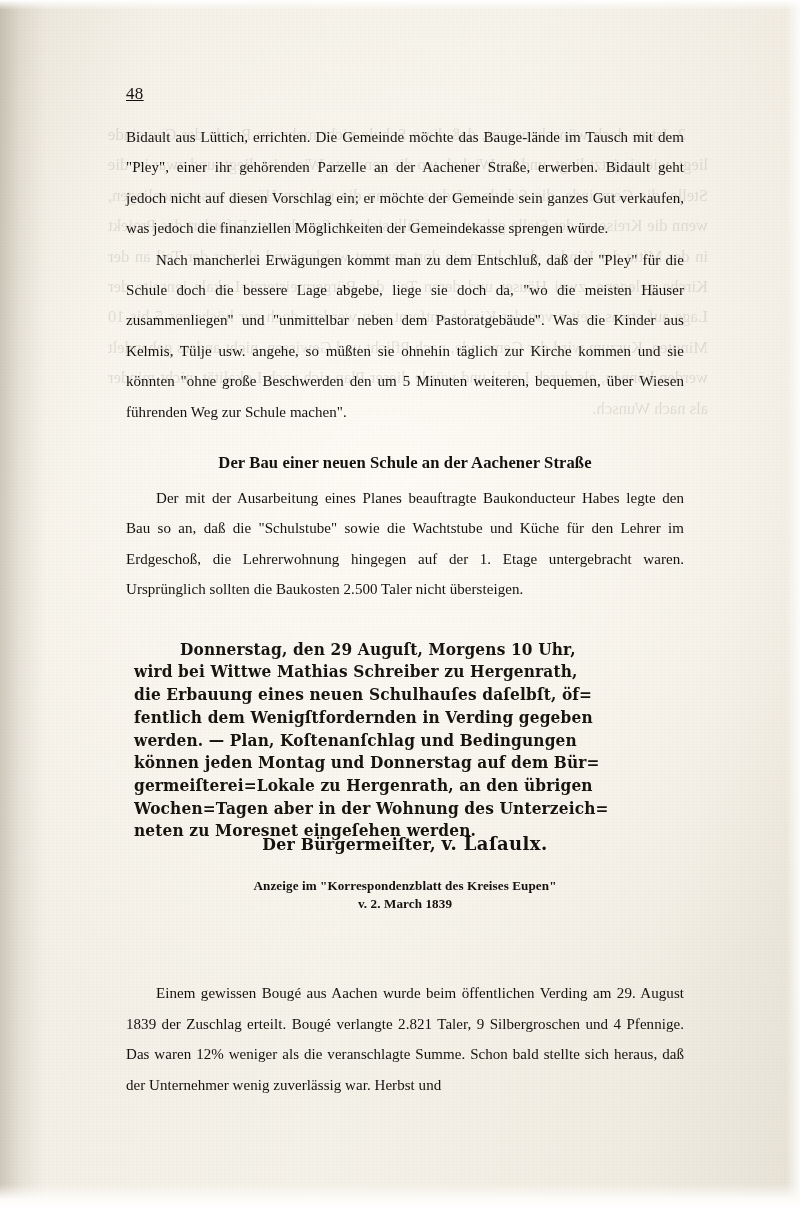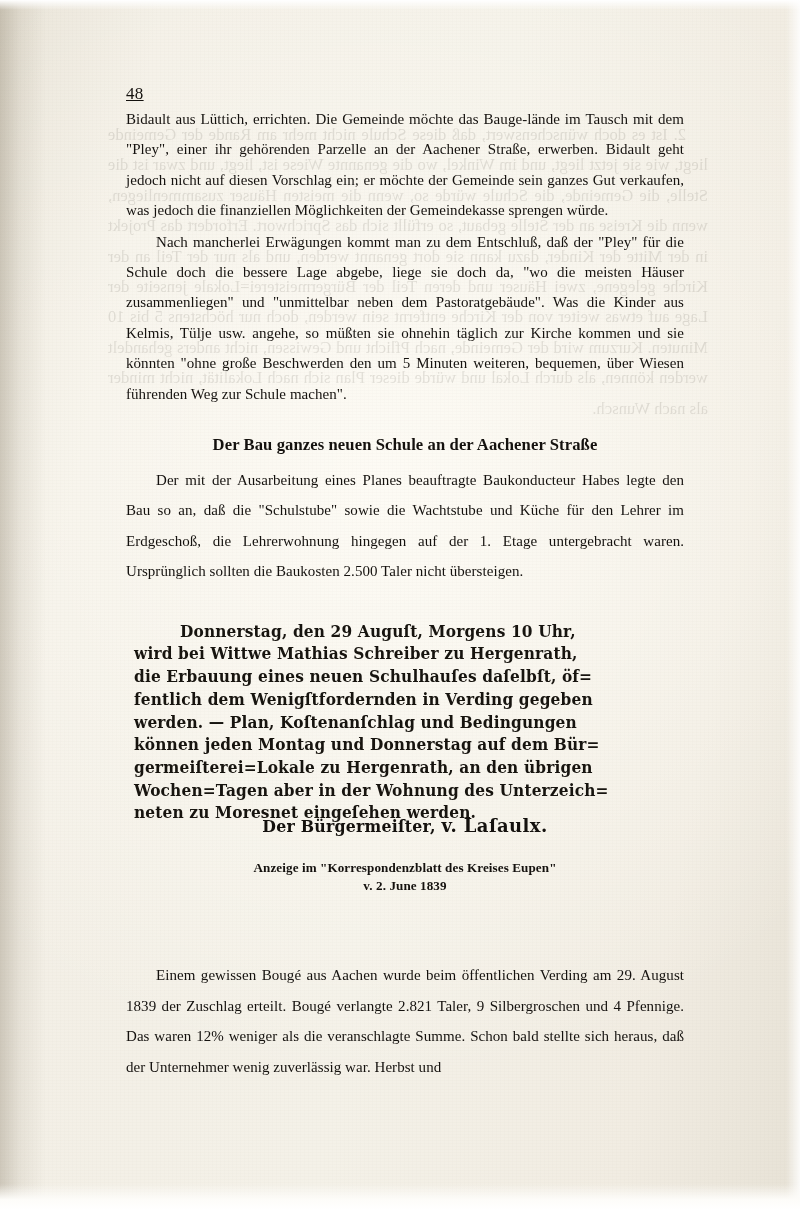--- a/index.html
+++ b/index.html
@@ -87,20 +87,21 @@
     position: absolute;
     left: 126px;
     top: 84px;
     width: 558px;
   }
 
   .folio {
     font-size: 17px;
     line-height: 20px;
     letter-spacing: 0.3px;
+    margin-bottom: 18px;
     text-decoration: underline;
   }
 
   p.body {
     margin: 0;
     font-size: 15px;
     line-height: 30.4px;
     text-align: justify;
     text-indent: 0;
     letter-spacing: 0.05px;
@@ -172,21 +173,21 @@
   </div>
 
   <div class="content">
 
     <div class="folio">48</div>
 
     <p class="body">Bidault aus Lüttich, errichten. Die Gemeinde möchte das Bauge-lände im Tausch mit dem "Pley", einer ihr gehörenden Parzelle an der Aachener Straße, erwerben. Bidault geht jedoch nicht auf diesen Vorschlag ein; er möchte der Gemeinde sein ganzes Gut verkaufen, was jedoch die finanziellen Möglichkeiten der Gemeindekasse sprengen würde.</p>
 
     <p class="body indent">Nach mancherlei Erwägungen kommt man zu dem Entschluß, daß der "Pley" für die Schule doch die bessere Lage abgebe, liege sie doch da, "wo die meisten Häuser zusammenliegen" und "unmittelbar neben dem Pastoratgebäude". Was die Kinder aus Kelmis, Tülje usw. angehe, so müßten sie ohnehin täglich zur Kirche kommen und sie könnten "ohne große Beschwerden den um 5 Minuten weiteren, bequemen, über Wiesen führenden Weg zur Schule machen".</p>
 
-    <h2 class="section-heading">Der Bau ganzes neuen Schule an der Aachener Straße</h2>
+    <h2 class="section-heading">Der Bau einer neuen Schule an der Aachener Straße</h2>
 
     <p class="body indent">Der mit der Ausarbeitung eines Planes beauftragte Baukonducteur Habes legte den Bau so an, daß die "Schulstube" sowie die Wachtstube und Küche für den Lehrer im Erdgeschoß, die Lehrerwohnung hingegen auf der 1. Etage untergebracht waren. Ursprünglich sollten die Baukosten 2.500 Taler nicht übersteigen.</p>
 
     <div class="ad-block">
       <div class="ad-fraktur">
         <span class="ln" style="text-indent:46px; display:block;">Donnerstag, den 29 Auguſt, Morgens 10 Uhr,</span>
         <span class="ln">wird bei Wittwe Mathias Schreiber zu Hergenrath,</span>
         <span class="ln">die Erbauung eines neuen Schulhauſes daſelbſt, öf=</span>
         <span class="ln">fentlich dem Wenigſtfordernden in Verding gegeben</span>
         <span class="ln">werden. — Plan, Koſtenanſchlag und Bedingungen</span>
@@ -194,21 +195,21 @@
         <span class="ln">germeiſterei=Lokale zu Hergenrath, an den übrigen</span>
         <span class="ln">Wochen=Tagen aber in der Wohnung des Unterzeich=</span>
         <span class="ln last">neten zu Moresnet eingeſehen werden.</span>
       </div>
       <div class="ad-sign">
         <span>Der Bürgermeiſter,</span>
         <span class="name">v. Laſaulx.</span>
       </div>
       <div class="ad-caption">
         <div>Anzeige im "Korrespondenzblatt des Kreises Eupen"</div>
-        <div>v. 2. June 1839</div>
+        <div>v. 2. March 1839</div>
       </div>
     </div>
 
     <div class="tail-gap"></div>
 
     <p class="body indent">Einem gewissen Bougé aus Aachen wurde beim öffentlichen Verding am 29. August 1839 der Zuschlag erteilt. Bougé verlangte 2.821 Taler, 9 Silbergroschen und 4 Pfennige. Das waren 12% weniger als die veranschlagte Summe. Schon bald stellte sich heraus, daß der Unternehmer wenig zuverlässig war. Herbst und</p>
 
   </div>
 
   <div class="gutter-shadow"></div>

